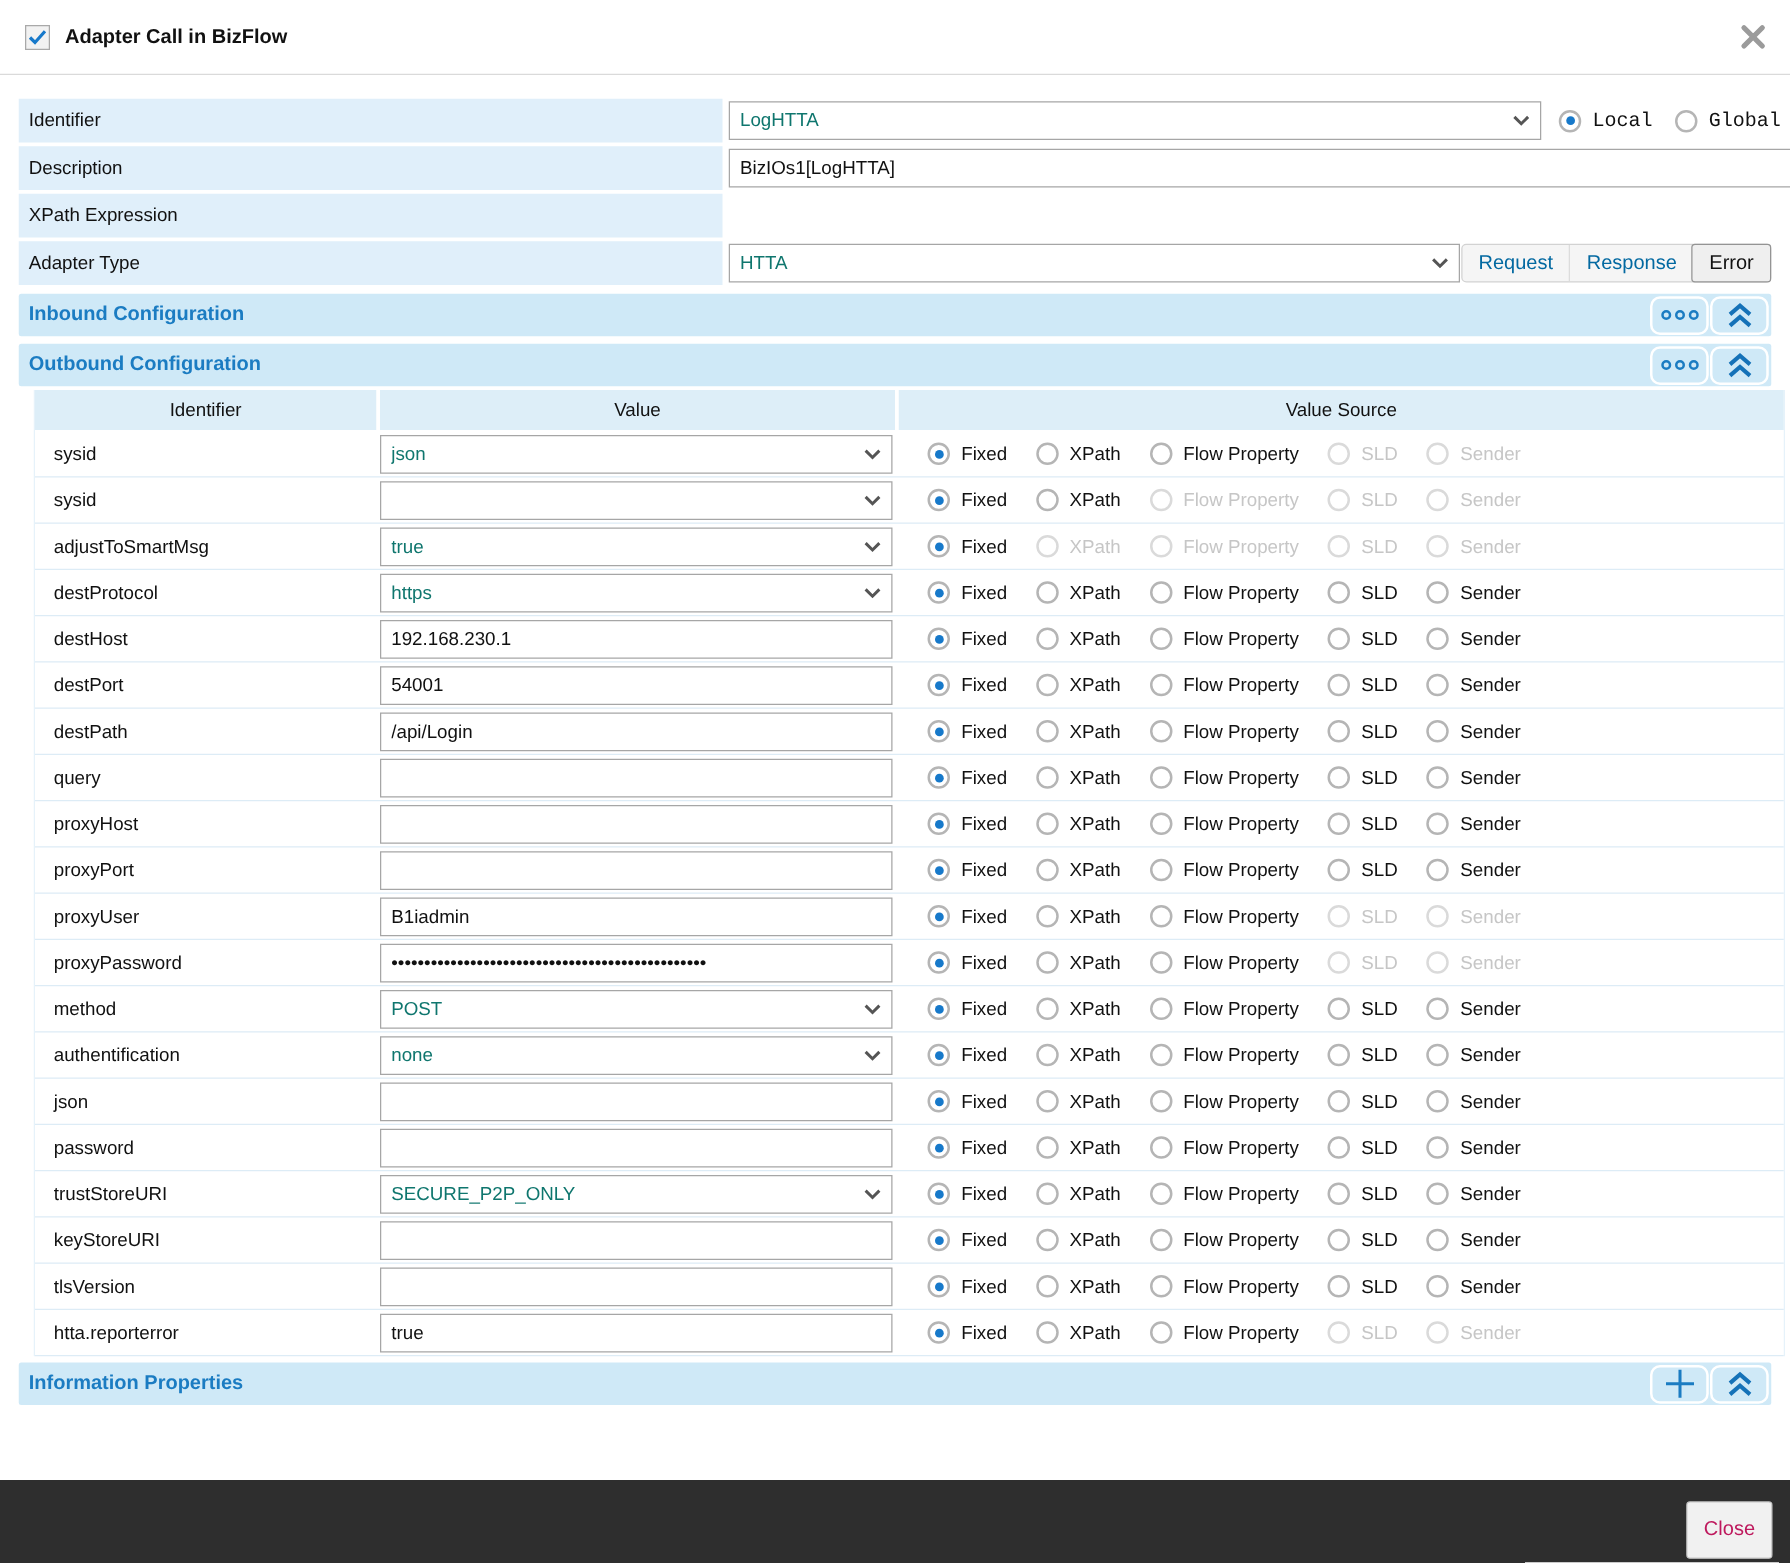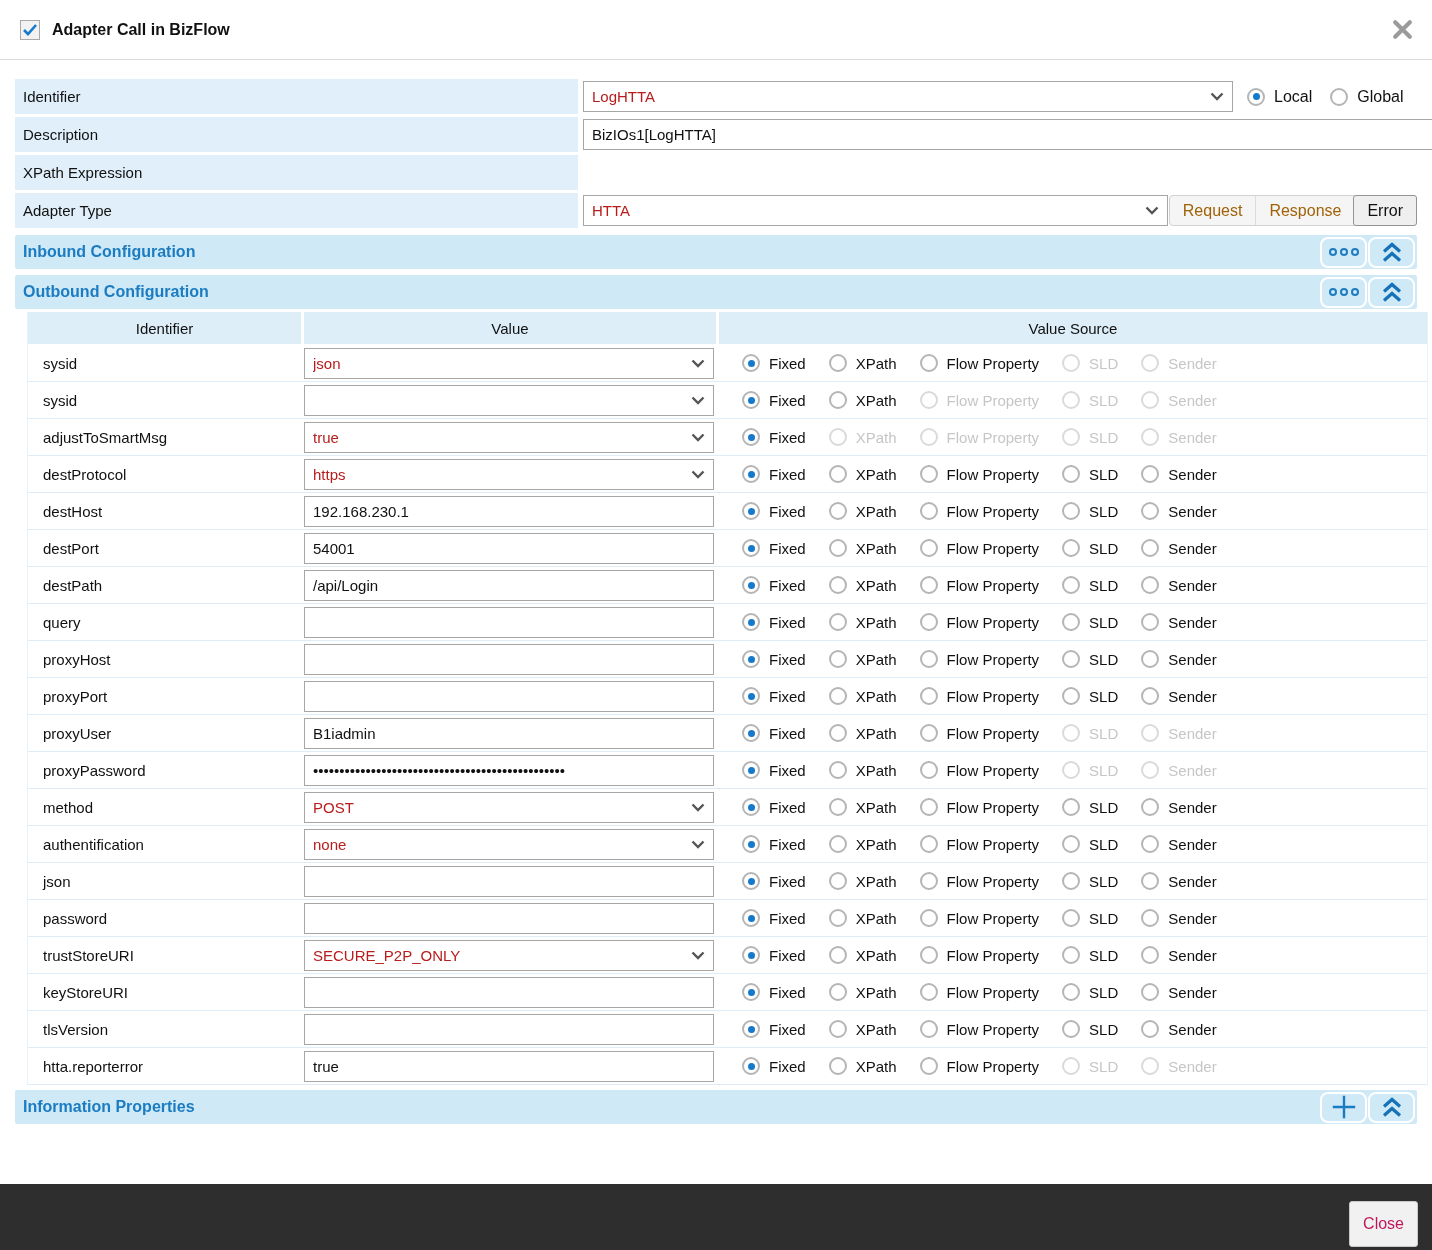--- a/index.html
+++ b/index.html
@@ -18,40 +18,40 @@
   
   .hdr { margin:19px 15px 0 15px; }
   .hdr-row { display:flex; height:35px; margin-bottom:3px; }
   .hdr-label { width:563px; background:#e0effa; display:flex; align-items:center; padding-left:8px; font-size:15px; flex:none; }
   .hdr-value { flex:1; display:flex; align-items:center; padding-left:5px; }
 
   .sel { position:relative; display:inline-block; height:31px; }
   .sel select {
     appearance:none; -webkit-appearance:none; -moz-appearance:none;
     width:100%; height:31px; border:1px solid #a6a6a6; background:#fff; border-radius:0;
-    font-family:"Liberation Sans", sans-serif; font-size:15px; padding:0 28px 0 8px; color:#b91c1c;
+    font-family:"Liberation Sans", sans-serif; font-size:15px; padding:0 28px 0 8px; color:#0f766e;
   }
   .sel .chev { position:absolute; right:9px; top:11px; pointer-events:none; }
 
   input.txt {
     height:31px; border:1px solid #a6a6a6; background:#fff; border-radius:0;
     font-family:"Liberation Sans", sans-serif; font-size:15px; padding:0 8px; color:#111;
   }
 
-  .scope { display:flex; align-items:center; margin-left:14px; font-size:16px; }
+  .scope { display:flex; align-items:center; margin-left:14px; font-size:16px;font-family:Liberation Mono, monospace; }
   .opt { display:inline-flex; align-items:center; }
   .opt .opt-label { margin-left:9px; white-space:nowrap; }
   .rad { width:18px; height:18px; flex:none; border-radius:50%; border:2px solid #b5b5b5; background:#fff; position:relative; display:inline-block; }
   .rad.checked::after { content:""; position:absolute; left:3.5px; top:3.5px; width:7px; height:7px; border-radius:50%; background:#1779ca; }
   .rad.disabled { border-color:#dadada; }
   .opt-label.disabled { color:#c6c6c6; }
   .scope .opt + .opt { margin-left:18px; }
 
   .btn-group { display:flex; margin-left:auto; height:31px; border:1px solid #d2d2d2; border-radius:4px; background:#f5f5f5; align-items:stretch; }
-  .btn-seg { padding:0 13px; display:flex; align-items:center; font-size:16px; color:#a16207; border-left:1px solid #dcdcdc; cursor:default; }
+  .btn-seg { padding:0 13px; display:flex; align-items:center; font-size:16px; color:#0369a1; border-left:1px solid #dcdcdc; cursor:default; }
   .btn-seg:first-child { border-left:none; }
   .btn-seg.active { color:#111; background:#efefef; border:1px solid #949494; border-radius:3px; margin:-1px; cursor:pointer; }
 
   
   .bar { margin:7px 15px 0 15px; height:34px; background:#cfe9f7; display:flex; align-items:center; padding:0 2px 0 8px; border-radius:2px; }
   .bar-title { color:#1b7cc2; font-weight:bold; font-size:16px; }
   .bar-btns { margin-left:auto; display:flex; }
   .bar-btn { width:47px; height:31px; border:2px solid #fff; border-radius:8px; display:flex; align-items:center; justify-content:center; background:transparent; cursor:pointer; margin-left:1px; }
   .dot { width:8px; height:8px; border:2px solid #1b7cc2; border-radius:50%; margin:0 1.5px; }
 

